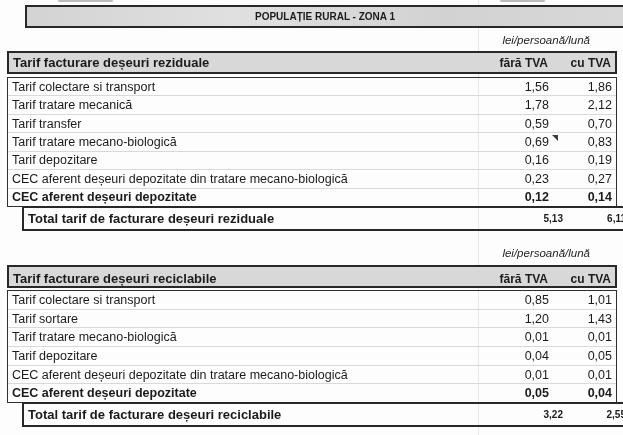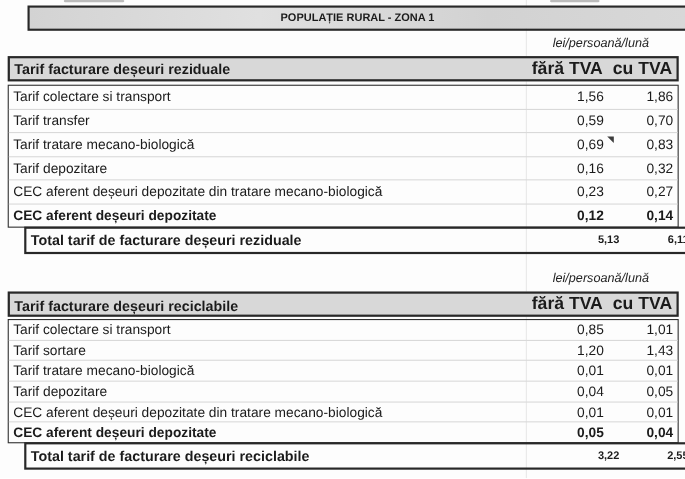--- a/index.html
+++ b/index.html
@@ -44,21 +44,21 @@
     border: 2px solid var(--border, #282828);
     background: var(--header-bg, #d8d8d8);
     display: flex; align-items: center;
   }
   .t1h { top: 51px; }
   .t2h { top: 265px; align-items: flex-end; }
   .th-title { flex: 1; font-weight: bold; font-size: 13px; padding-left: 4px; white-space: nowrap; }
 
   .col2 { width: 77px; text-align: right; padding-right: 7px; white-space: nowrap; }
   .col3 { width: 60px; text-align: right; padding-right: 4px; white-space: nowrap; }
-  .thead .col2, .thead .col3 { font-weight: bold; font-size: 16px; }
+  .thead .col2, .thead .col3 { font-weight: bold; font-size: 12px; }
 
   .tbody {
     position: absolute; left: 7px; width: 610px;
     border: 1px solid #303030;
     display: flex; flex-direction: column;
     background: transparent;
   }
   .t1b { top: 77px;  height: 130px; }
   .t2b { top: 290px; height: 113px; }
 
@@ -104,33 +104,38 @@
     <span class="col3">cu TVA</span>
   </div>
 
   <div class="tbody t1b">
     <div class="row">
       <span class="cell label">Tarif colectare si transport</span>
       <span class="cell col2"><span>1,56</span></span>
       <span class="cell col3"><span>1,86</span></span>
     </div>
     <div class="row">
+      <span class="cell label">Tarif tratare mecanică</span>
+      <span class="cell col2"><span>1,78</span></span>
+      <span class="cell col3"><span>2,12</span></span>
+    </div>
+    <div class="row">
       <span class="cell label">Tarif transfer</span>
       <span class="cell col2"><span>0,59</span></span>
       <span class="cell col3"><span>0,70</span></span>
     </div>
     <div class="row">
       <span class="cell label">Tarif tratare mecano-biologică</span>
       <span class="cell col2"><span>0,69</span><i class="cmark"></i></span>
       <span class="cell col3"><span>0,83</span></span>
     </div>
     <div class="row">
       <span class="cell label">Tarif depozitare</span>
       <span class="cell col2"><span>0,16</span></span>
-      <span class="cell col3"><span>0,32</span></span>
+      <span class="cell col3"><span>0,19</span></span>
     </div>
     <div class="row">
       <span class="cell label">CEC aferent deșeuri depozitate din tratare mecano-biologică</span>
       <span class="cell col2"><span>0,23</span></span>
       <span class="cell col3"><span>0,27</span></span>
     </div>
     <div class="row">
       <span class="cell label">CEC aferent deșeuri depozitate</span>
       <span class="cell col2"><span>0,12</span></span>
       <span class="cell col3"><span>0,14</span></span>

